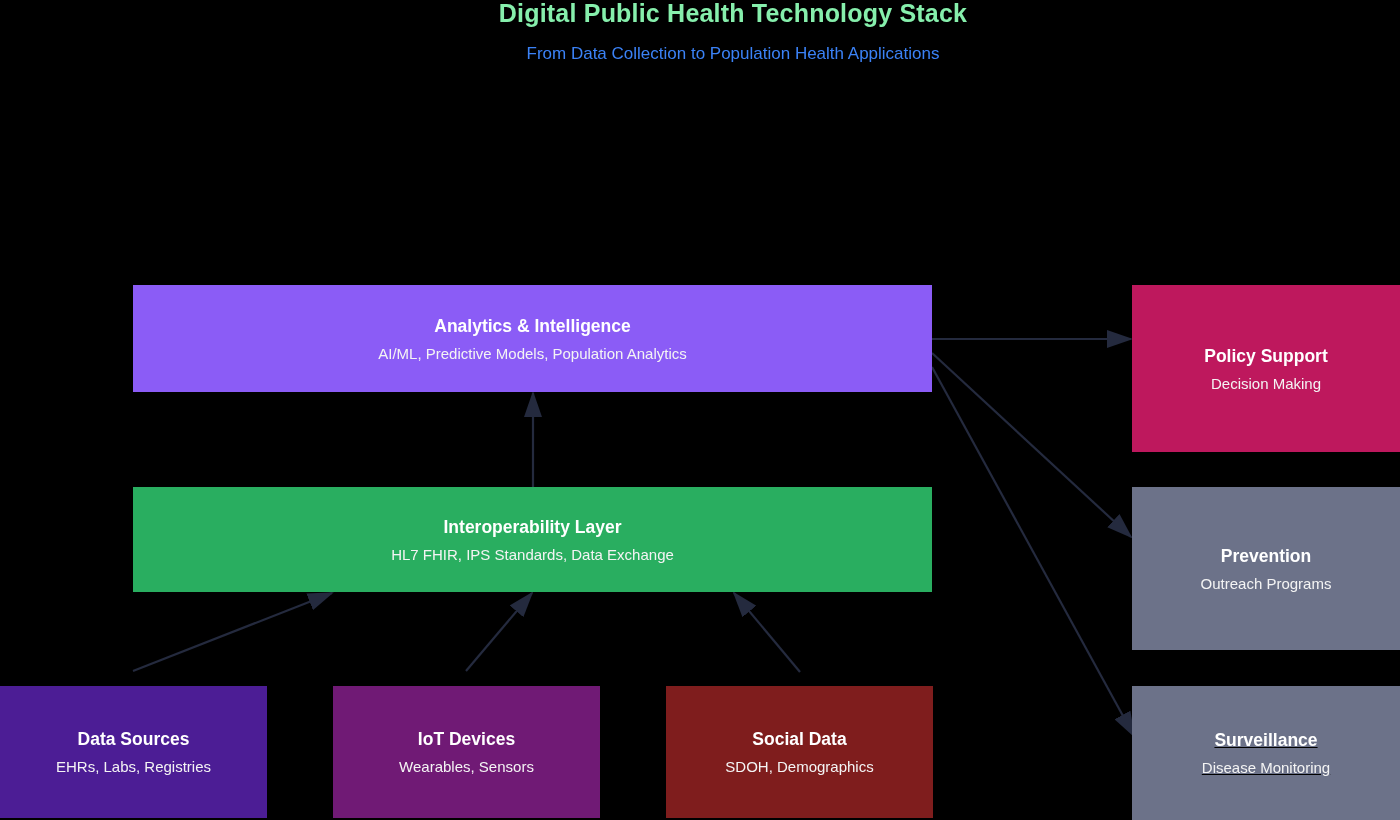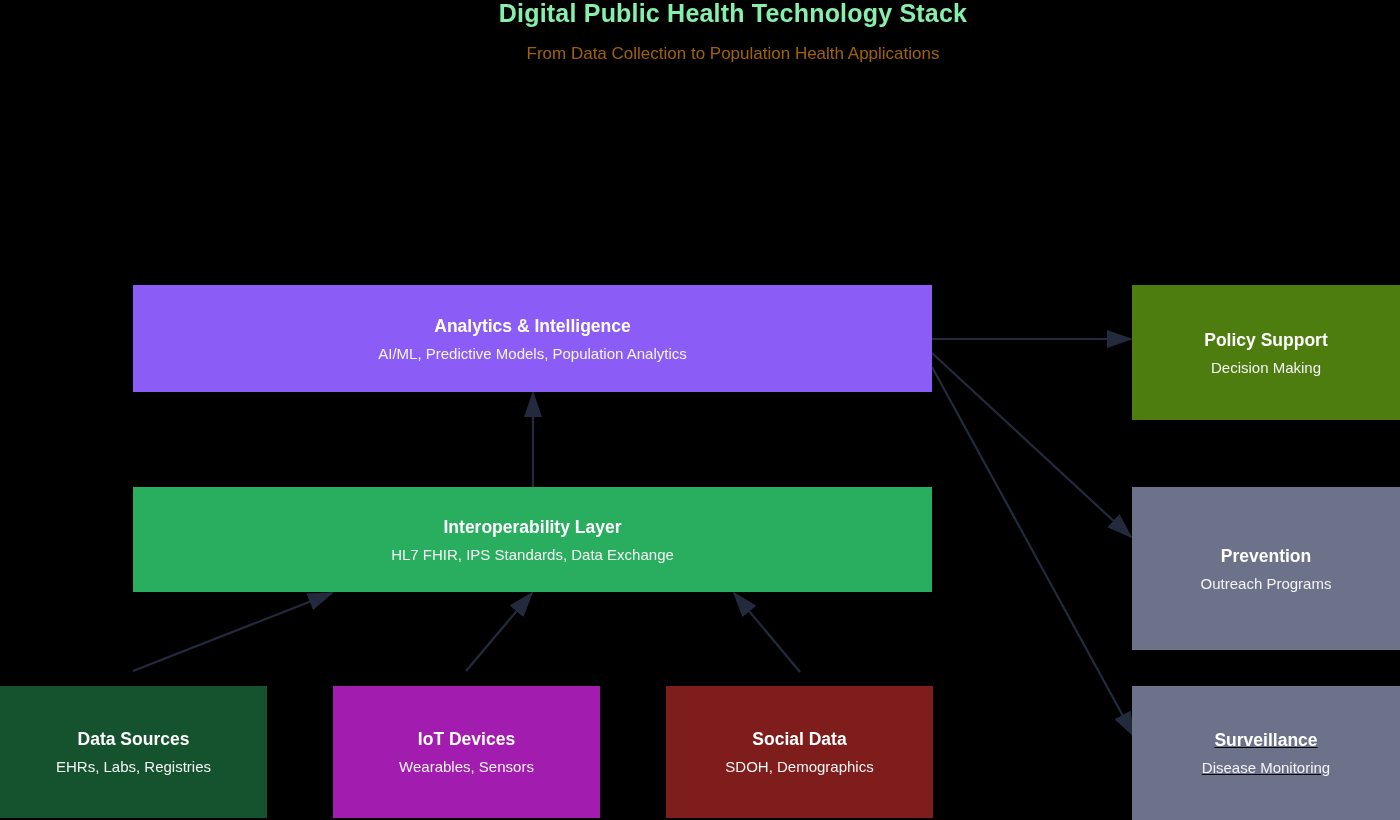--- a/index.html
+++ b/index.html
@@ -26,21 +26,21 @@
     color: #86efac;
     letter-spacing: 0.2px;
   }
   .diagram-subtitle {
     position: absolute;
     top: 44px;
     left: 733px;
     transform: translateX(-50%);
     white-space: nowrap;
     font-size: 17px;
-    color: #a16207;
+    color: #3b82f6;
   }
   .edges-layer {
     position: absolute;
     left: 0;
     top: 0;
     width: 1400px;
     height: 820px;
   }
   .node {
     position: absolute;
@@ -58,24 +58,24 @@
   }
   .node-sub {
     font-size: 15px;
     color: #f4f4f4;
     line-height: 19px;
     margin-top: 7px;
   }
   
   #node-analytics    { left: 133px;  top: 285px; width: 799px; height: 107px; background: #8b5cf6; }
   #node-interop      { left: 133px;  top: 487px; width: 799px; height: 105px; background: #29ae60; }
-  #node-datasources  { left: 0px;    top: 686px; width: 267px; height: 132px; background: #14532d; }
-  #node-iot          { left: 333px;  top: 686px; width: 267px; height: 132px; background: #a21caf; }
+  #node-datasources  { left: 0px;    top: 686px; width: 267px; height: 132px; background: #4c1d95; }
+  #node-iot          { left: 333px;  top: 686px; width: 267px; height: 132px; background: #701a75; }
   #node-social       { left: 666px;  top: 686px; width: 267px; height: 132px; background: #7f1d1d; }
-  #node-policy       { left: 1132px; top: 285px; width: 268px; height: 135px; background: #4d7c0f; }
+  #node-policy       { left: 1132px; top: 285px; width: 268px; height: 167px; background: #be185d; }
   #node-prevention   { left: 1132px; top: 487px; width: 268px; height: 163px; background: #6c7289; }
   #node-surveillance { left: 1132px; top: 686px; width: 268px; height: 134px; background: #6c7289; text-decoration: underline; }
   .edge-line {
     stroke: #242a3e;
     stroke-width: 2.2px;
   }
 </style>
 </head>
 <body>
 

